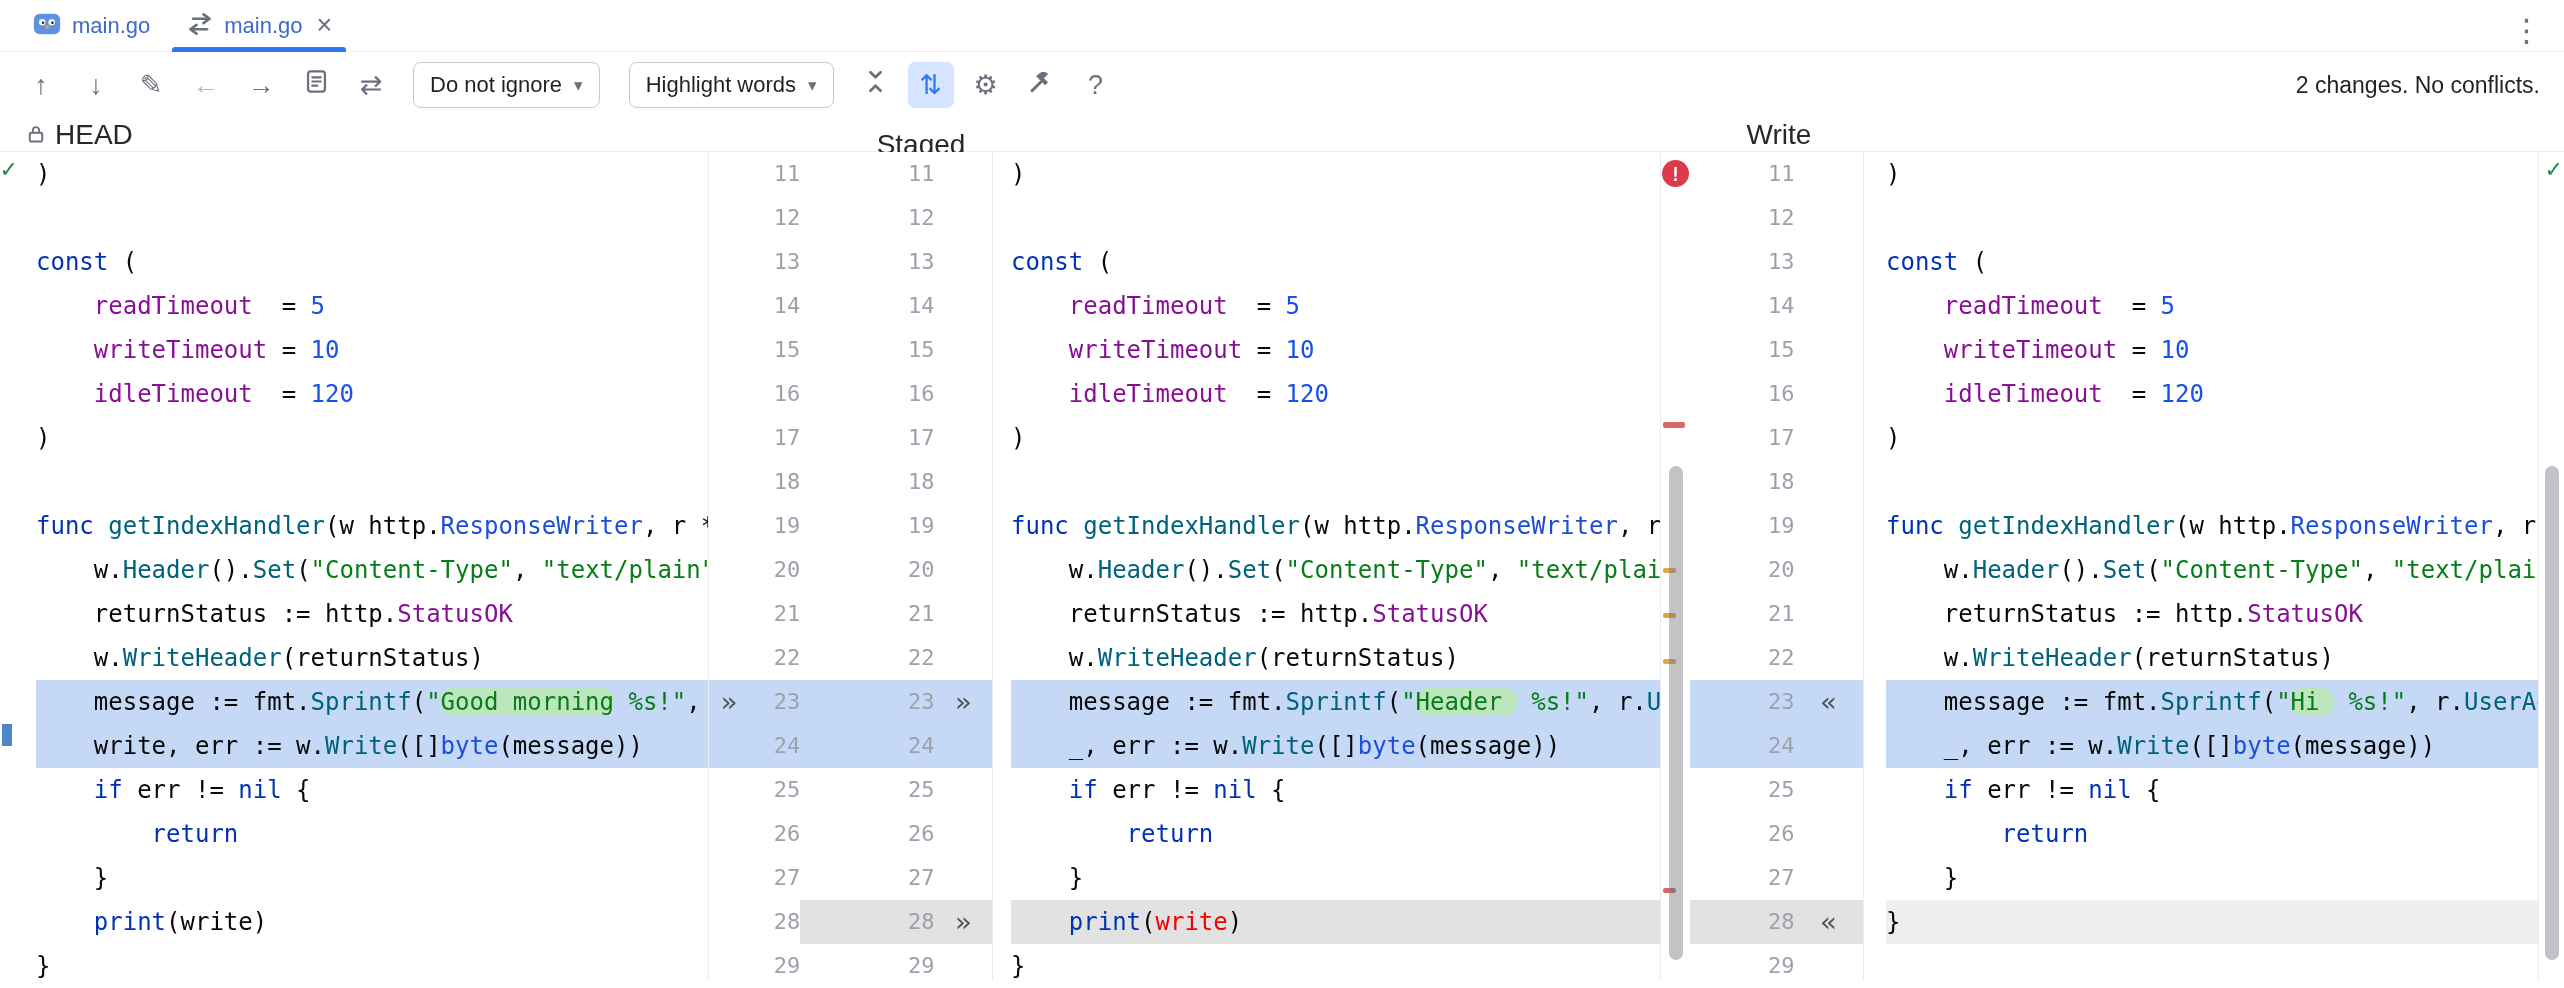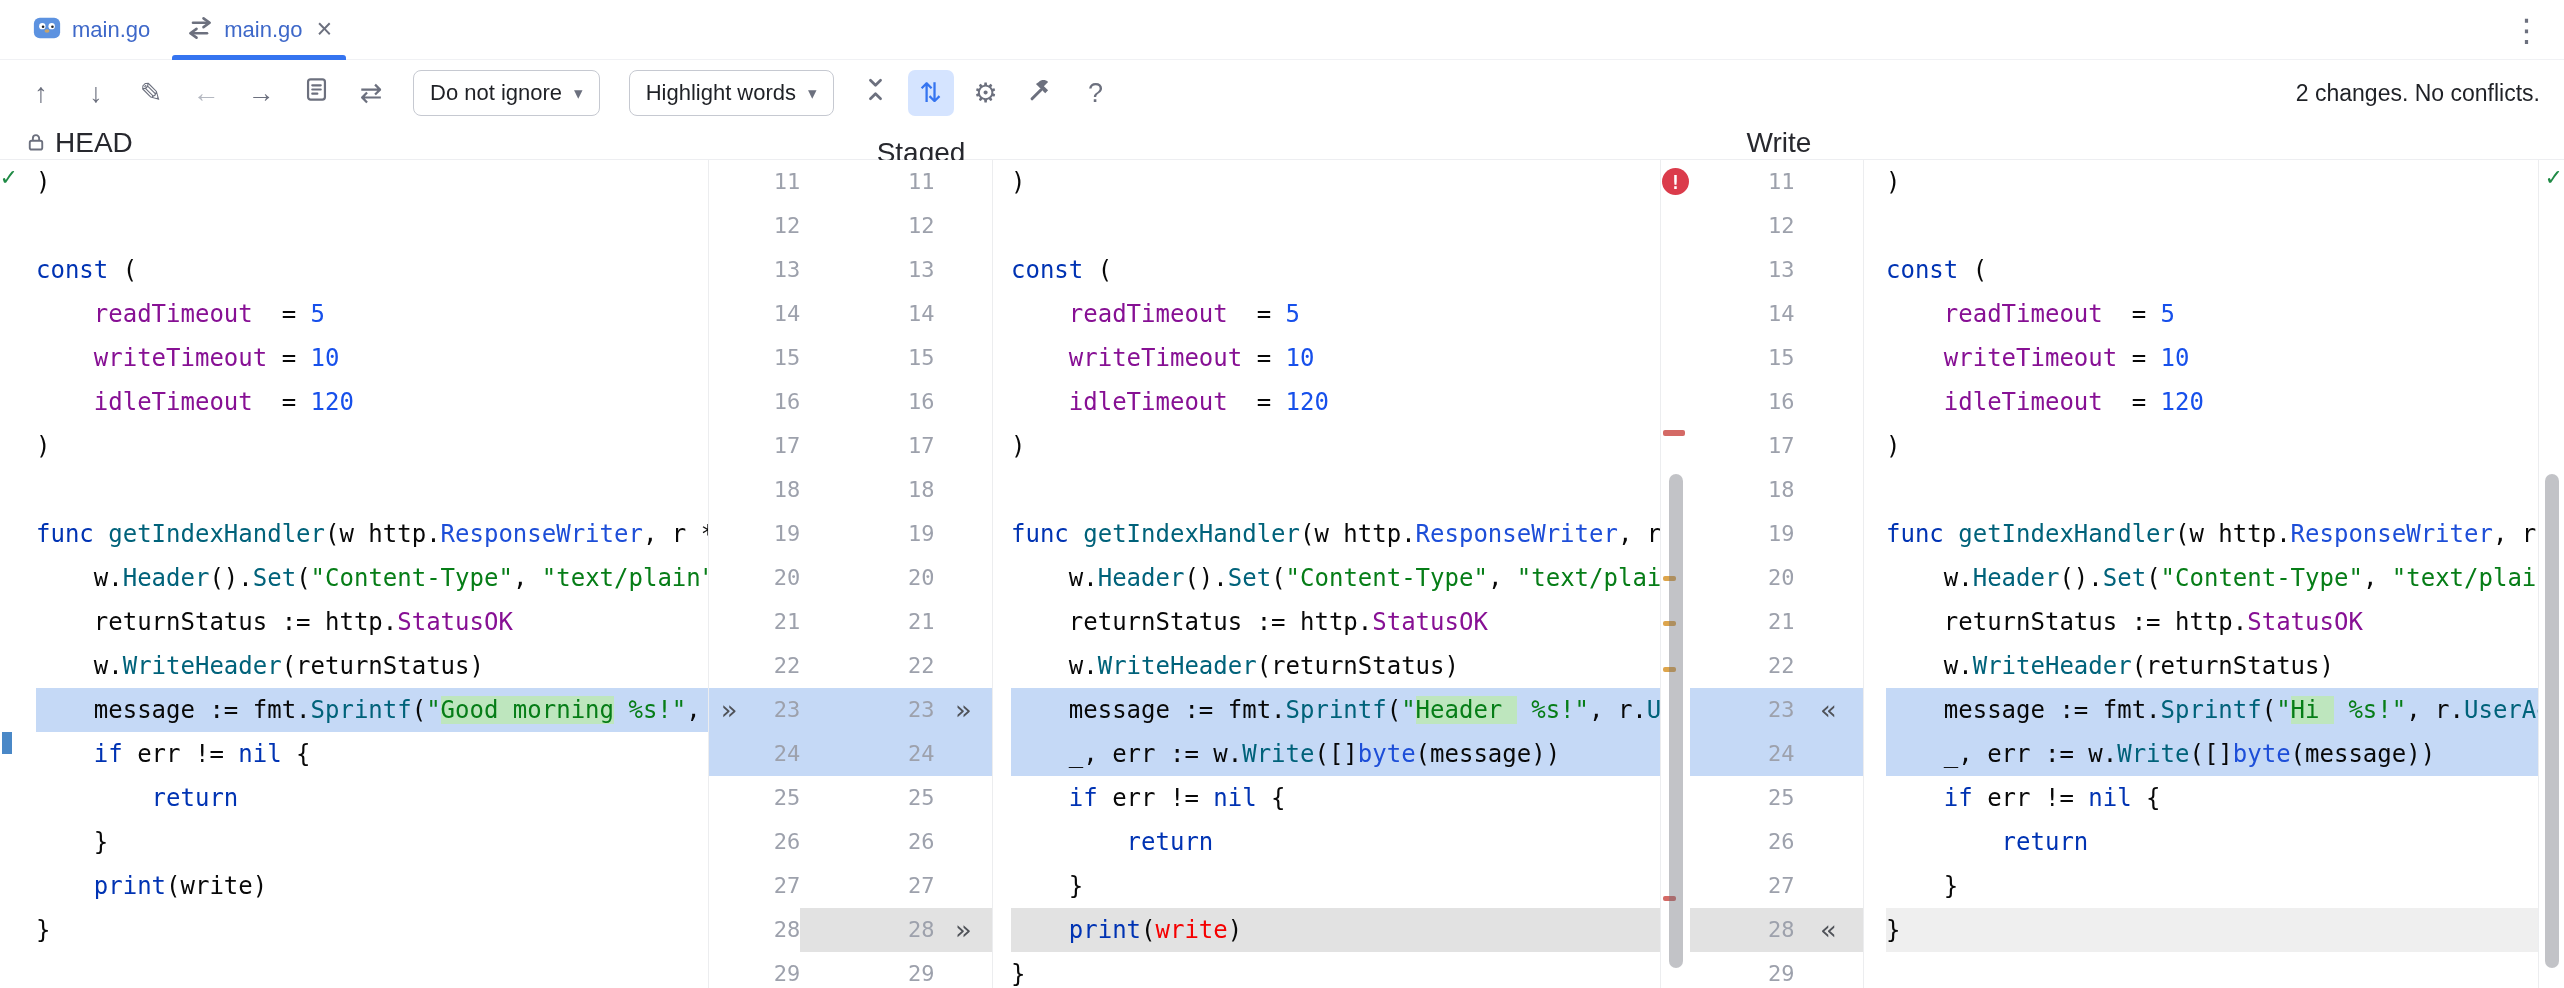--- a/index.html
+++ b/index.html
@@ -1,20 +1,20 @@
 <!DOCTYPE html>
 <html><head>
 <meta charset="utf-8">
 <style>
   *{margin:0;padding:0;box-sizing:border-box}
   html,body{width:2564px;height:988px;overflow:hidden;background:#fff;
     font-family:"Liberation Sans",sans-serif;color:#1F2126;position:relative}
 
   
-  .tabbar{height:60px;display:flex;align-items:stretch;padding-left:14px;
+  .tabbar{height:52px;display:flex;align-items:stretch;padding-left:14px;
     border-bottom:1px solid #F0F1F4;position:relative}
   .tab{display:flex;align-items:center;gap:10px;padding:0 18px;position:relative;cursor:default}
   .tab .tlabel{font-size:22px;color:#3E68C9}
   .tab.selected::after{content:"";position:absolute;left:4px;right:4px;bottom:-1px;height:5px;
     background:#3574F0;border-radius:3px 3px 0 0}
   .tab .close{color:#6C707E;font-size:27px;margin-left:4px;line-height:1}
   .kebab{position:absolute;right:22px;top:12px;font-size:31px;color:#6C707E}
 
   
   .toolbar{height:66px;display:flex;align-items:center;padding:0 18px;gap:9px}
@@ -67,21 +67,21 @@
   .hl-grayR .glnB,.hl-grayR .gchev2{background:#E2E2E2}
 
   .seg-d{color:#080808}
   .seg-k{color:#0033B3;font-weight:normal}
   .seg-t{color:#1d4ed8}
   .seg-s{color:#067D17}
   .seg-n{color:#1750EB}
   .seg-f{color:#00627A}
   .seg-p{color:#871094}
   .seg-e{color:#F50000}
-  .seg-hg{background:#BEE6BE;border-radius:0}
+  .seg-hg{background:#BEE6BE;border-radius:12px}
 
   
   .check{position:absolute;top:4px;left:1px;color:#1F8A45;font-size:25px;font-weight:bold;line-height:1}
   .stripe-right .check{left:auto;right:3px}
   .erricon{position:absolute;top:8px;left:1px;width:27px;height:27px;border-radius:50%;
     background:#DB3B4B;color:#fff;font-size:19px;font-weight:bold;
     display:flex;align-items:center;justify-content:center}
   .bluemark{position:absolute;top:572px;left:2px;width:10px;height:22px;background:#4A88C7}
   .thumb{position:absolute;top:314px;left:50%;transform:translateX(-50%);width:14px;height:494px;
     background:rgba(110,113,122,.42);border-radius:7px}
@@ -212,20 +212,21 @@
       <div class="crow "><span class="seg-d">    </span><span class="seg-p">readTimeout</span><span class="seg-d">  = </span><span class="seg-n">5</span></div>
       <div class="crow "><span class="seg-d">    </span><span class="seg-p">writeTimeout</span><span class="seg-d"> = </span><span class="seg-n">10</span></div>
       <div class="crow "><span class="seg-d">    </span><span class="seg-p">idleTimeout</span><span class="seg-d">  = </span><span class="seg-n">120</span></div>
       <div class="crow "><span class="seg-d">)</span></div>
       <div class="crow "></div>
       <div class="crow "><span class="seg-k">func</span><span class="seg-d"> </span><span class="seg-f">getIndexHandler</span><span class="seg-d">(w http.</span><span class="seg-t">ResponseWriter</span><span class="seg-d">, r *http.</span></div>
       <div class="crow "><span class="seg-d">    w.</span><span class="seg-f">Header</span><span class="seg-d">().</span><span class="seg-f">Set</span><span class="seg-d">(</span><span class="seg-s">"Content-Type"</span><span class="seg-d">, </span><span class="seg-s">"text/plain"</span></div>
       <div class="crow "><span class="seg-d">    returnStatus := http.</span><span class="seg-p">StatusOK</span></div>
       <div class="crow "><span class="seg-d">    w.</span><span class="seg-f">WriteHeader</span><span class="seg-d">(returnStatus)</span></div>
       <div class="crow hl-blue"><span class="seg-d">    message := fmt.</span><span class="seg-f">Sprintf</span><span class="seg-d">(</span><span class="seg-s">"</span><span class="seg-s seg-hg">Good morning</span><span class="seg-s"> %s!"</span><span class="seg-d">, r.</span></div>
+      <div class="crow hl-blue"><span class="seg-d">    write, err := w.</span><span class="seg-f">Write</span><span class="seg-d">([]</span><span class="seg-t">byte</span><span class="seg-d">(message))</span></div>
       <div class="crow "><span class="seg-d">    </span><span class="seg-k">if</span><span class="seg-d"> err != </span><span class="seg-k">nil</span><span class="seg-d"> {</span></div>
       <div class="crow "><span class="seg-d">        </span><span class="seg-k">return</span></div>
       <div class="crow "><span class="seg-d">    }</span></div>
       <div class="crow "><span class="seg-d">    </span><span class="seg-k">print</span><span class="seg-d">(write)</span></div>
       <div class="crow "><span class="seg-d">}</span></div>
     </div>
   <div class="gutter gl" id="gutter-left">
       <div class="grow ">
         <span class="gchev"></span>
         <span class="glnA">11</span>

